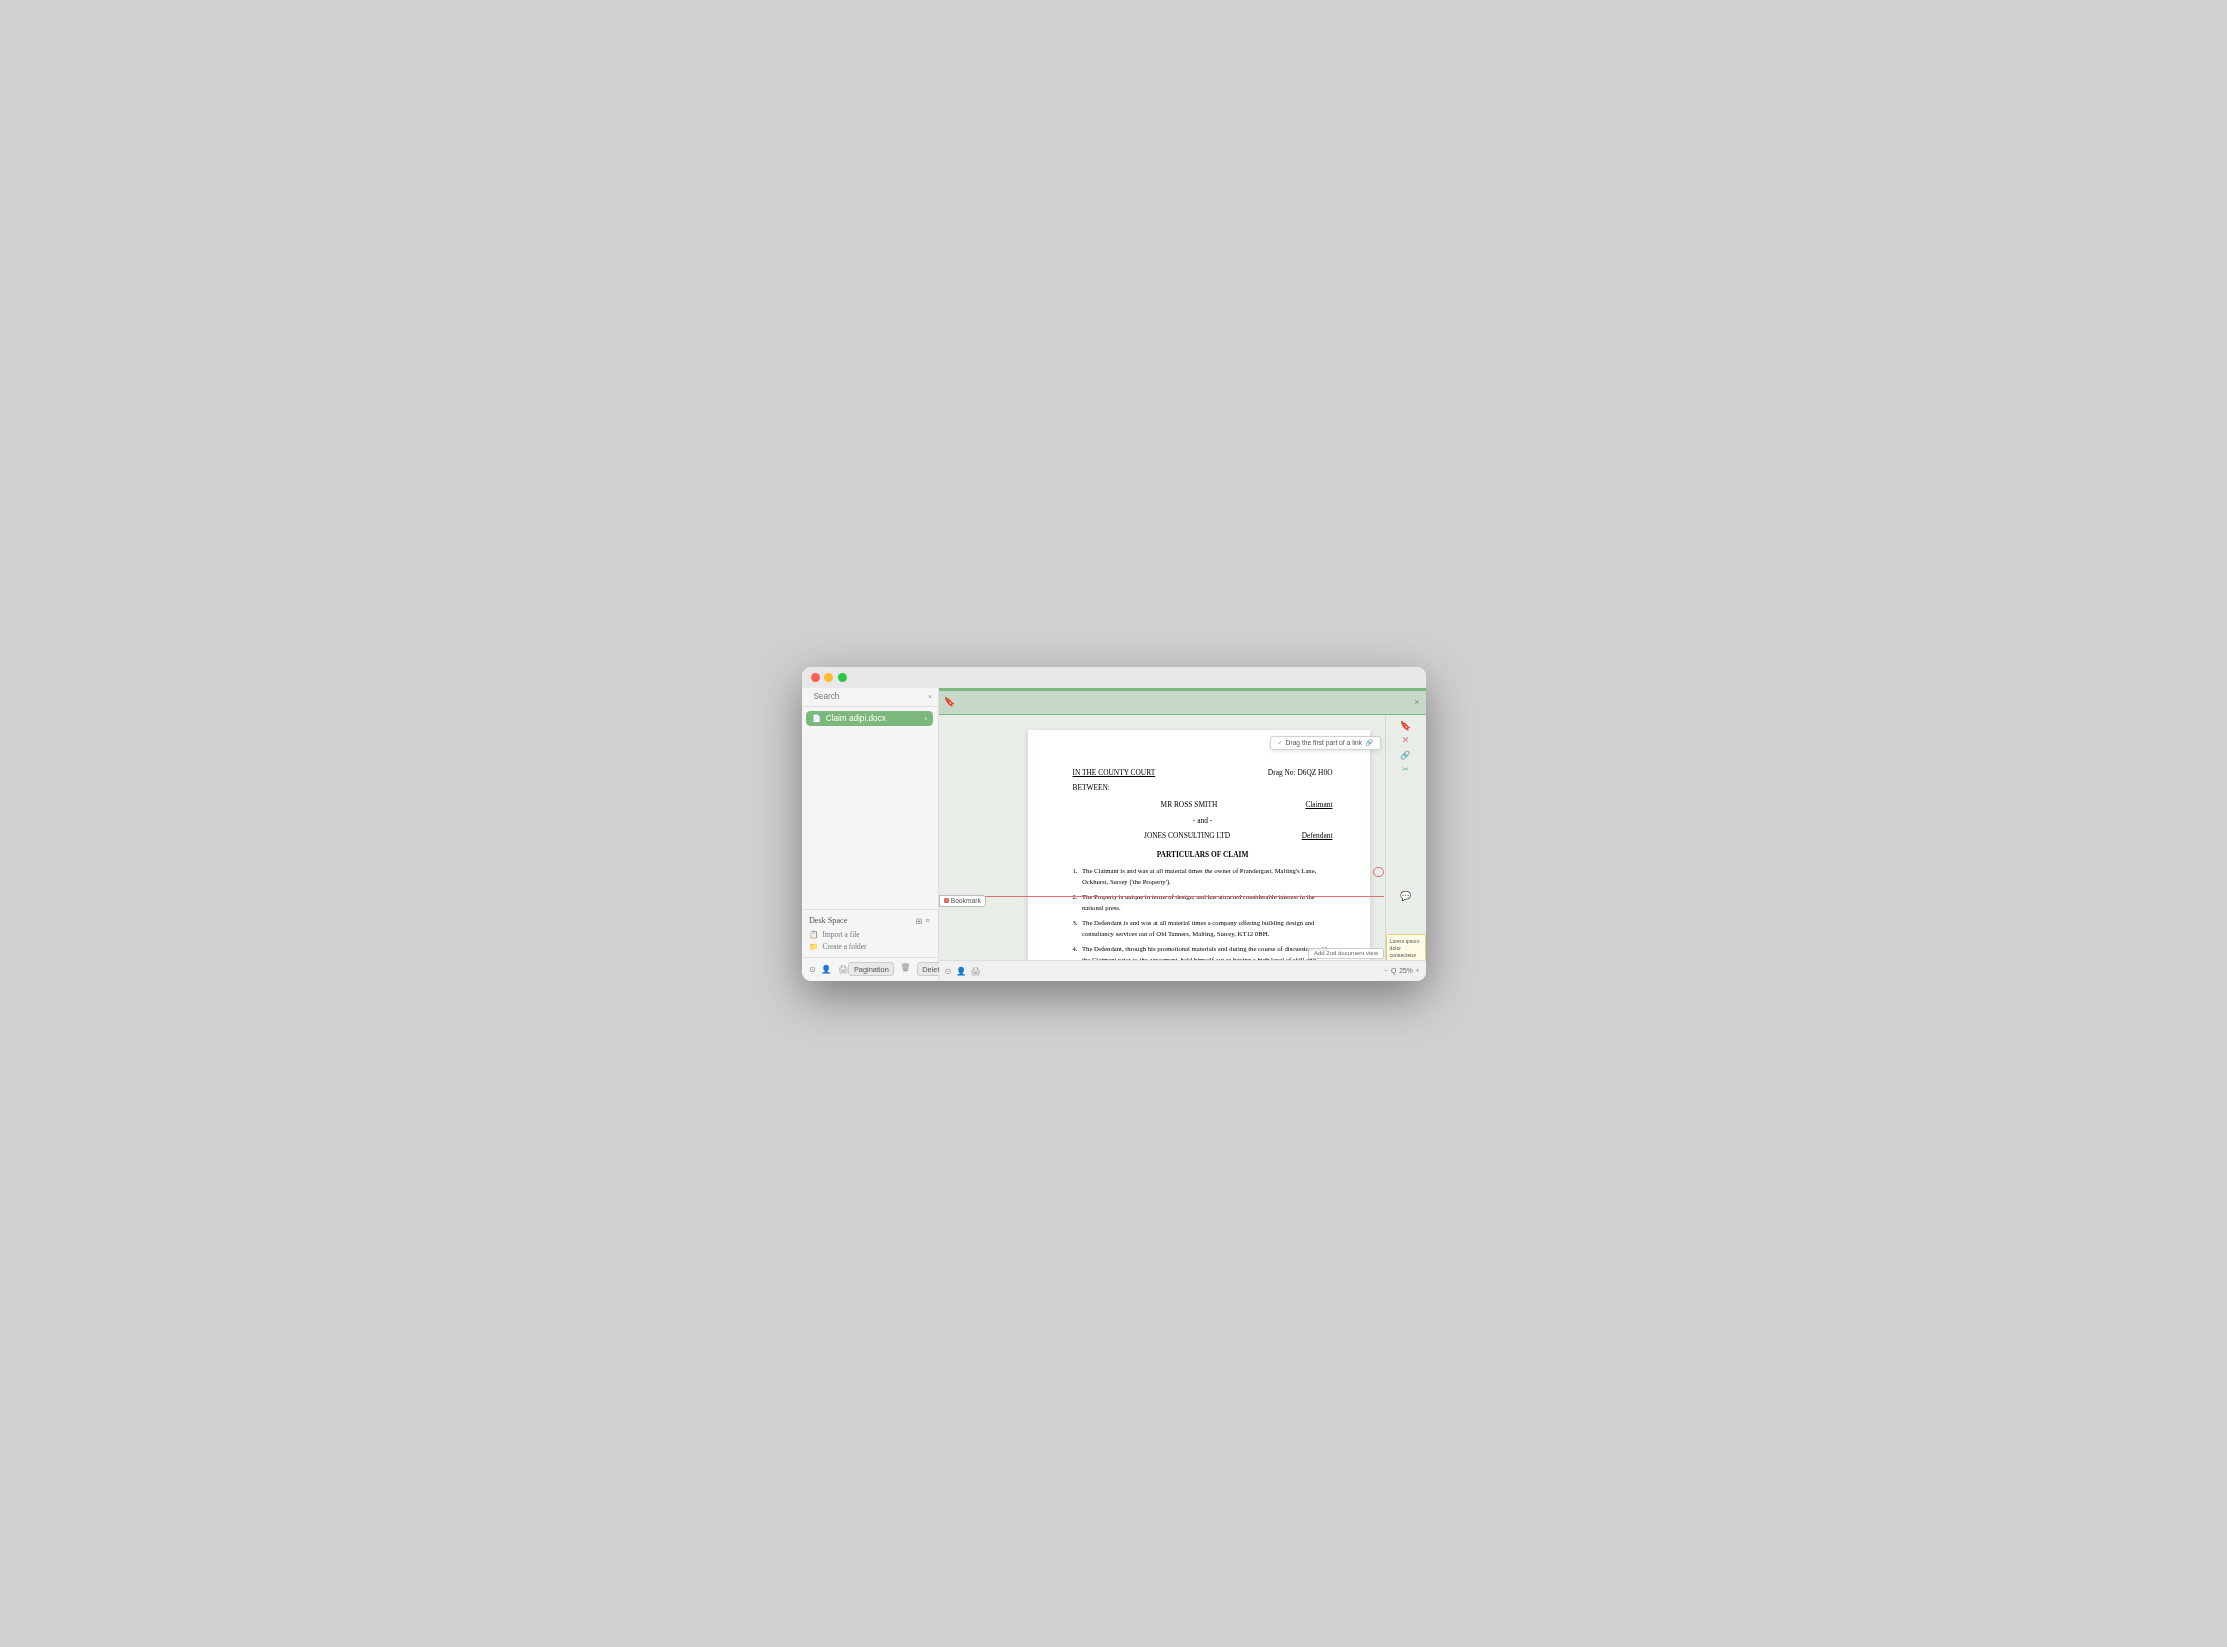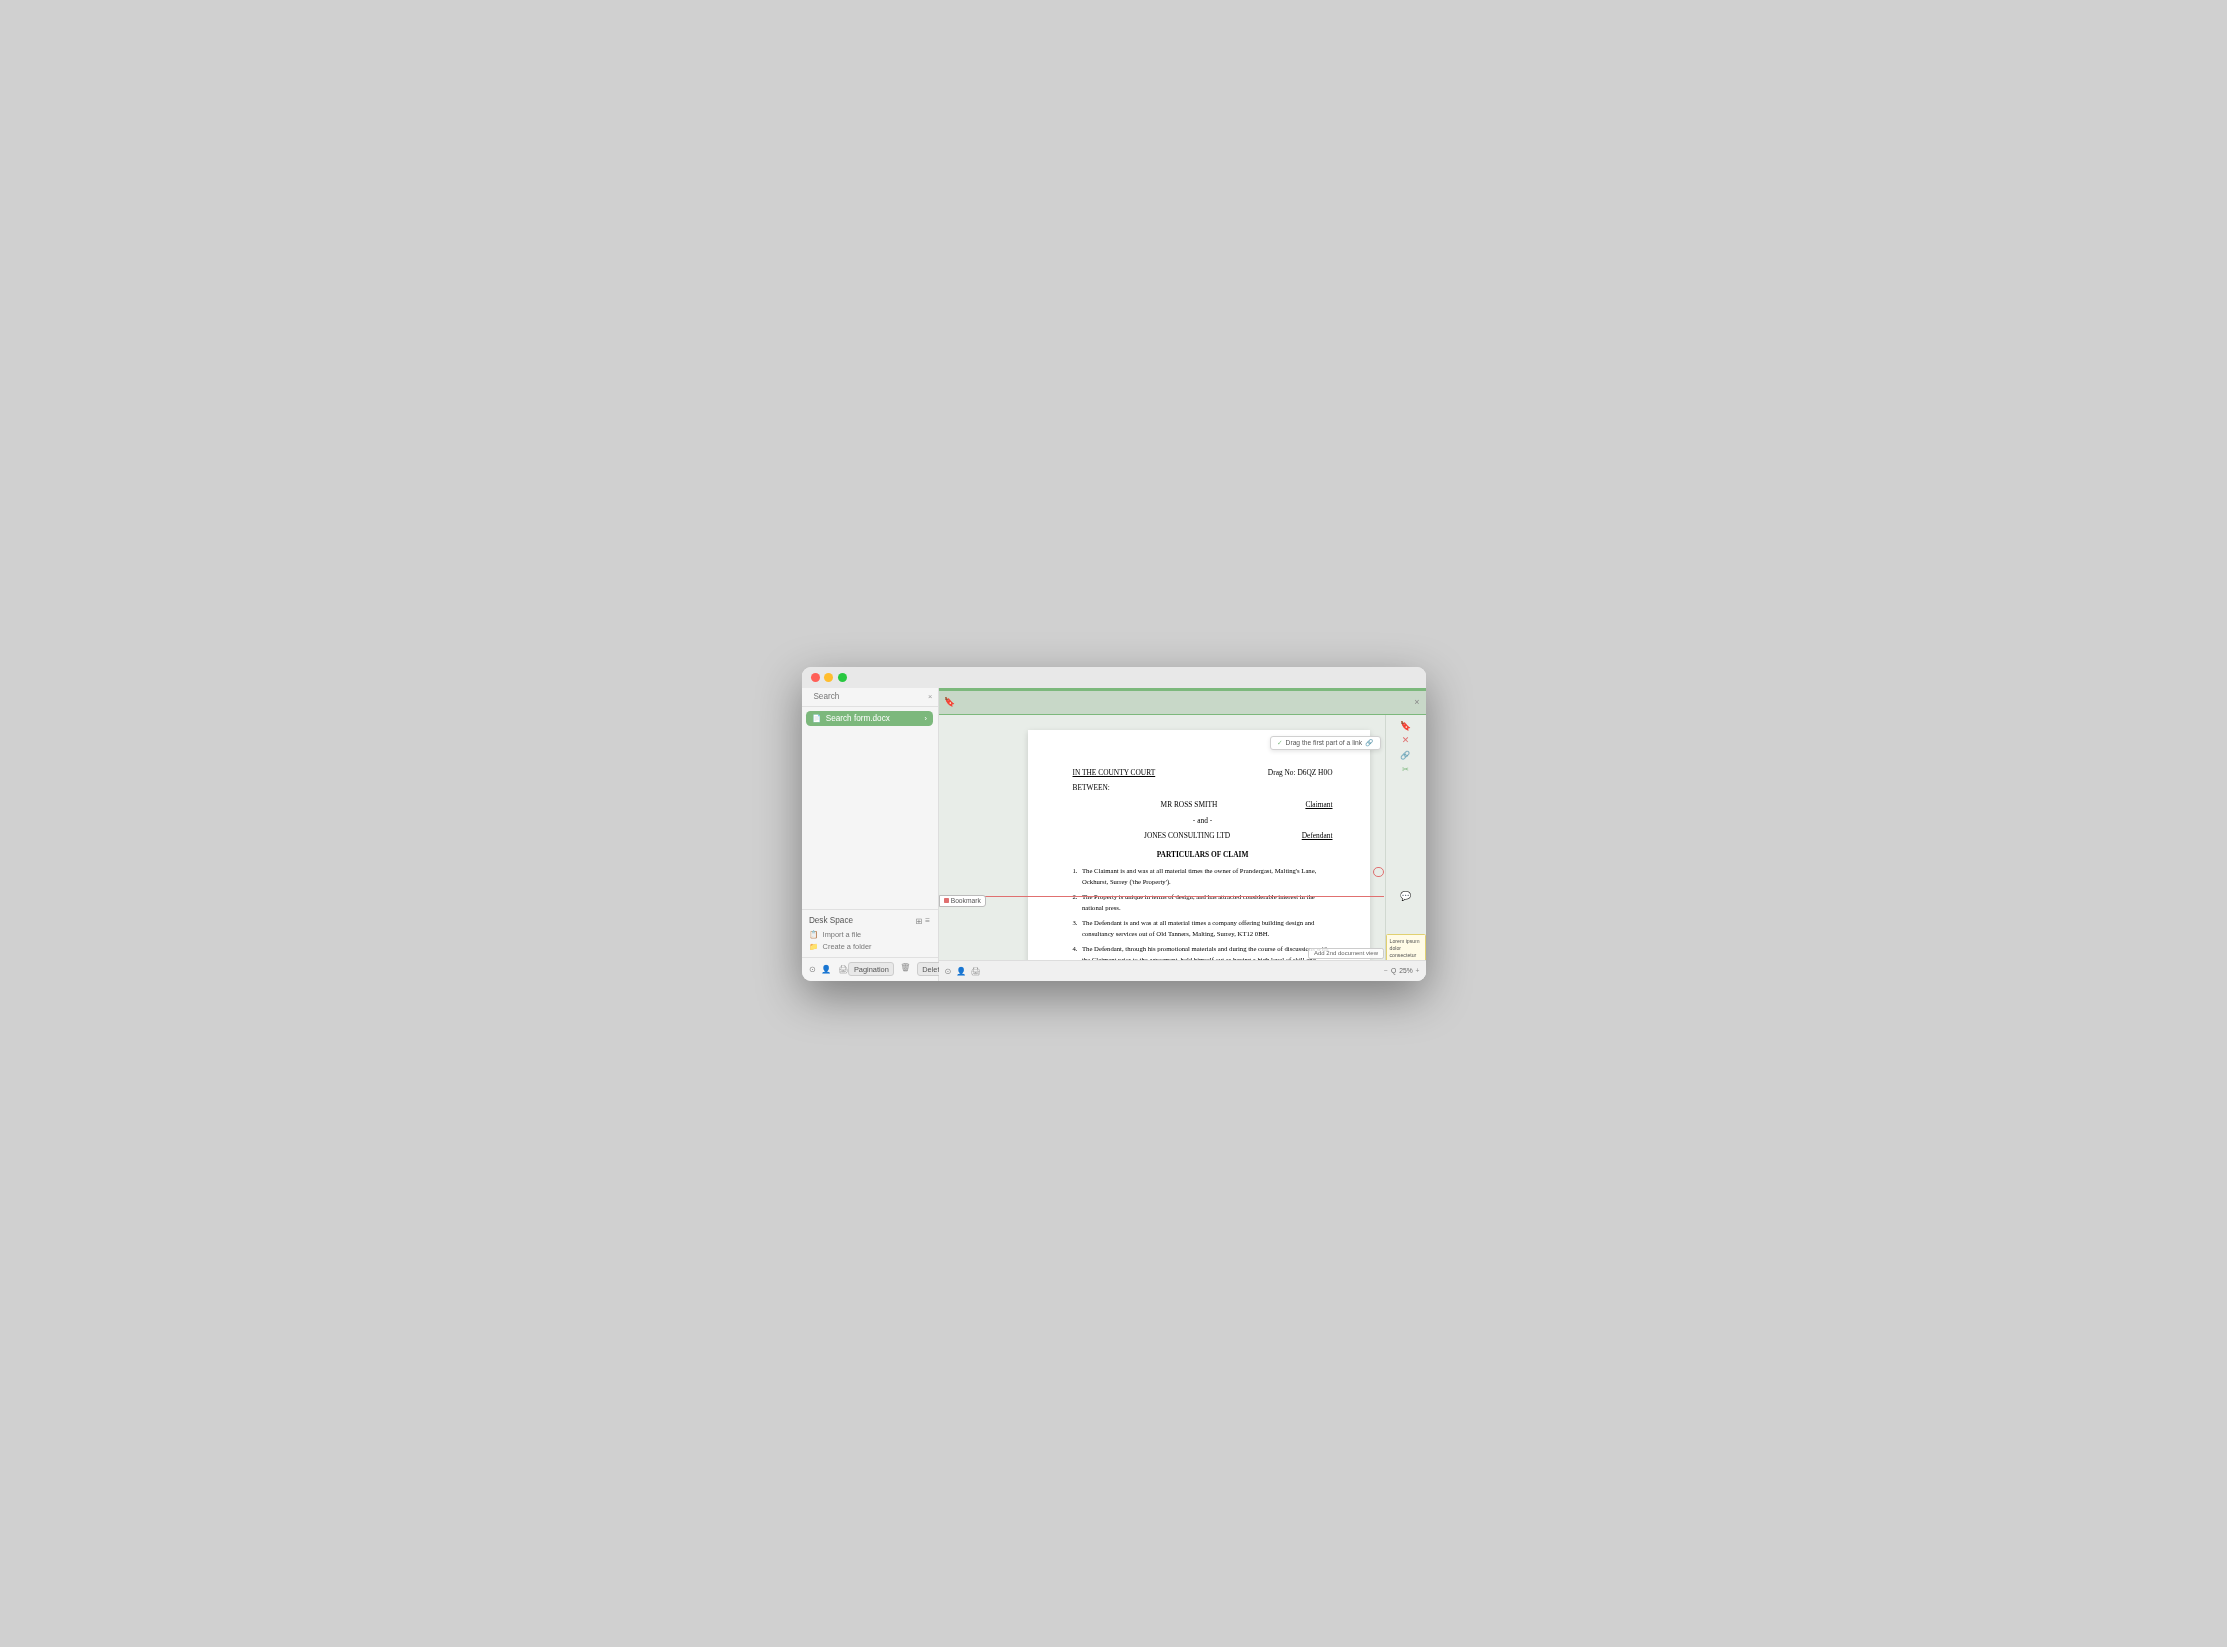--- a/index.html
+++ b/index.html
@@ -99,20 +99,21 @@
       color: #fff;
       flex: 1;
     }
     .file-arrow {
       font-size: 7.4px;
       color: #fff;
     }
     .desk-space-section {
       border-top: 0.7px solid #e0e0e0;
       padding: 6px 7.4px;
+      font-family: Liberation Serif, serif;
     }
     .desk-space-header {
       display: flex;
       align-items: center;
       justify-content: space-between;
       margin-bottom: 4.5px;
     }
     .desk-space-label {
       font-size: 8.2px;
       color: #555;
@@ -472,21 +473,21 @@
           <circle cx="6" cy="6" r="4" stroke="#999" stroke-width="1.5"></circle>
           <line x1="9.5" y1="9.5" x2="13" y2="13" stroke="#999" stroke-width="1.5"></line>
         </svg>
         <input class="search-input" type="text" placeholder="Search" style="">
         <span class="search-clear">×</span>
       </div>
 
       <div class="file-list">
         <div class="file-item">
           <span class="file-icon">📄</span>
-          <span class="file-name">Search form.docx</span>
+          <span class="file-name">Claim adipi.docx</span>
           <span class="file-arrow">›</span>
         </div>
       </div>
 
       <div class="desk-space-section">
         <div class="desk-space-header">
           <span class="desk-space-label">Desk Space</span>
           <div class="desk-space-icons">
             <span class="ds-icon">⊞</span>
             <span class="ds-icon">≡</span>

